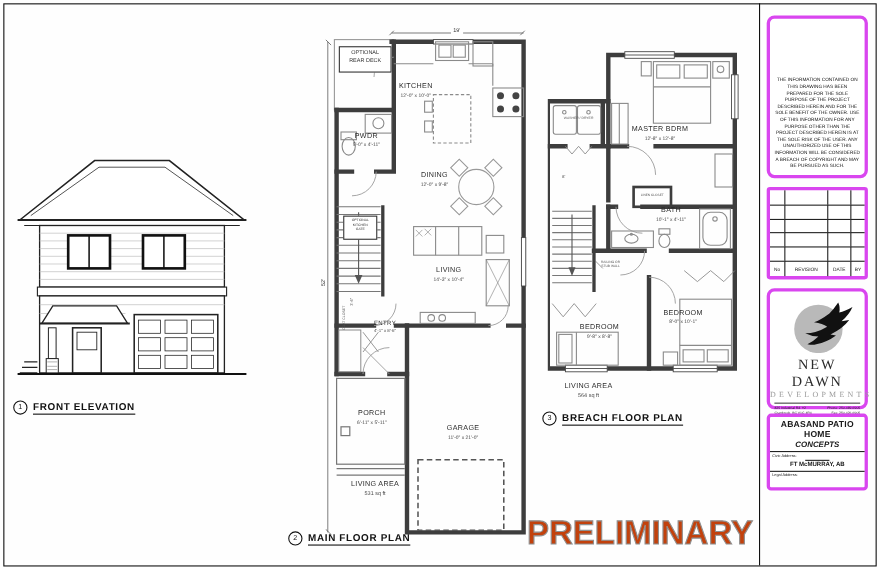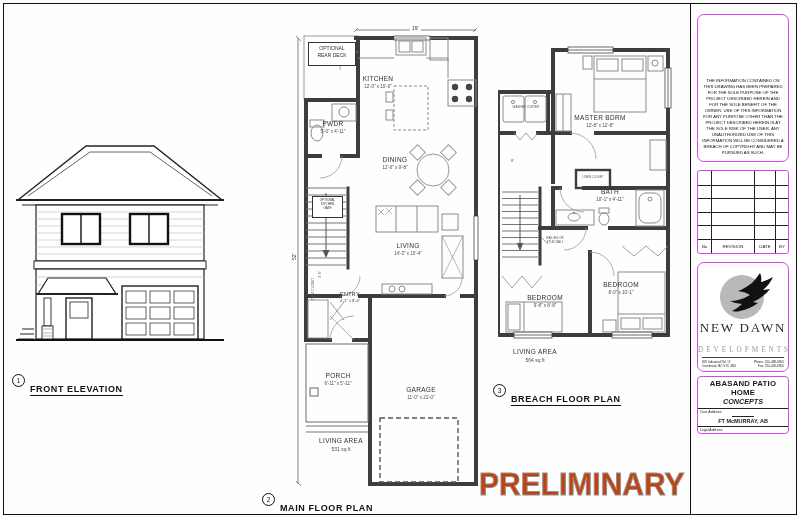--- a/index.html
+++ b/index.html
@@ -8,34 +8,34 @@
   .tb-sep{position:absolute;left:690px;top:3px;height:511px;border-left:1.6px solid #111;}
   svg{position:absolute;}
   .lbl{position:absolute;text-align:center;color:#2e2e2e;line-height:1.25;}
   .lbl .nm{font-size:6.5px;letter-spacing:.3px;}
   .lbl .dm{font-size:4.5px;color:#4a4a4a;margin-top:.5px;}
   .dimtxt{position:absolute;font-size:5px;color:#333;background:#fefefe;padding:0 2px;}
   .rot{transform:rotate(-90deg);transform-origin:left top;}
   .notebox{position:absolute;border:.8px solid #333;background:#fff;text-align:center;line-height:1.3;color:#333;}
   .view-title{position:absolute;display:flex;align-items:center;gap:5px;}
   .vnum{width:11px;height:11px;border:1px solid #111;border-radius:50%;font-size:6.5px;line-height:11px;text-align:center;color:#111;flex:0 0 auto;}
-  .vtxt{font-size:9px;font-weight:bold;letter-spacing:.6px;color:#111;border-bottom:1.2px solid #111;padding-bottom:1px;margin-top:20px;}
+  .vtxt{font-size:9px;font-weight:bold;letter-spacing:.6px;color:#111;border-bottom:1.2px solid #111;padding-bottom:1px;}
   .prelim{position:absolute;left:479px;top:468px;font-size:30px;font-weight:bold;color:#c2410c;-webkit-text-stroke:1px #909090;letter-spacing:0;transform:scaleY(1.02);}
   
-  .tbbox{position:absolute;border:1px solid #d946ef;background:#fff;box-sizing:border-box;}
+  .tbbox{position:absolute;border:3px solid #d946ef;background:#fff;box-sizing:border-box;}
   .disclaimer{left:697px;top:14px;width:92px;height:148px;border-radius:7px;display:flex;align-items:flex-end;padding:5px 4px;font-size:4.3px;line-height:1.4;text-align:center;color:#111;}
   .revtable{left:697px;top:170px;width:92px;height:84px;border-radius:3px;display:grid;grid-template-columns:13px 1fr 21px 13px;grid-template-rows:repeat(5,1fr) 14px;}
   .revtable>div{border-left:.8px solid #222;border-top:.8px solid #222;font-size:4.4px;display:flex;align-items:center;justify-content:center;}
   .revtable>div:nth-child(4n+1){border-left:none;}
   .revtable>div:nth-child(-n+4){border-top:none;}
   .logobox{left:697px;top:262px;width:92px;height:110px;border-radius:7px;text-align:center;padding-top:2px;}
   .brand1{font-family:"Liberation Serif",serif;font-size:13px;letter-spacing:1.8px;color:#2a2a2a;margin-top:-3px;}
-  .brand2{font-family:"Liberation Serif",serif;font-size:7.2px;letter-spacing:3px;color:#9a9a9a;margin-top:10px;text-align:right;}
+  .brand2{font-family:"Liberation Serif",serif;font-size:7.2px;letter-spacing:3px;color:#9a9a9a;margin-top:0px;text-align:right;}
   .addr{display:flex;justify-content:space-between;border-top:.8px solid #444;margin:3px 4px 0 4px;padding-top:1.5px;font-size:3.1px;color:#222;text-align:left;line-height:1.4;}
-  .projbox{left:697px;top:376px;width:92px;height:58px;border-radius:4px;}
+  .projbox{left:697px;top:376px;width:92px;height:70px;border-radius:4px;}
   .projname{text-align:center;border-bottom:.9px solid #222;padding:2px 1px 2px 1px;}
   .projname .l1{font-size:7.8px;font-weight:bold;letter-spacing:.2px;}
   .projname .l2{font-size:7.2px;font-weight:bold;font-style:italic;}
   .fieldlab{font-size:3.5px;color:#222;padding:1px 0 0 2px;text-align:left;}
   .civic{border-bottom:.9px solid #222;padding-bottom:2px;}
   .dashline{width:22px;border-top:.9px solid #222;margin:2px auto 1px auto;}
   .civicval{font-size:5.5px;font-weight:bold;text-align:center;}
   .drawbox{left:697px;top:438px;width:92px;height:64px;border-radius:4px;display:flex;flex-direction:column;}
   .drawname{border-bottom:.9px solid #222;padding-bottom:2px;}
   .drawname .dl{font-size:6px;font-weight:bold;text-align:center;letter-spacing:.3px;line-height:1.35;}

